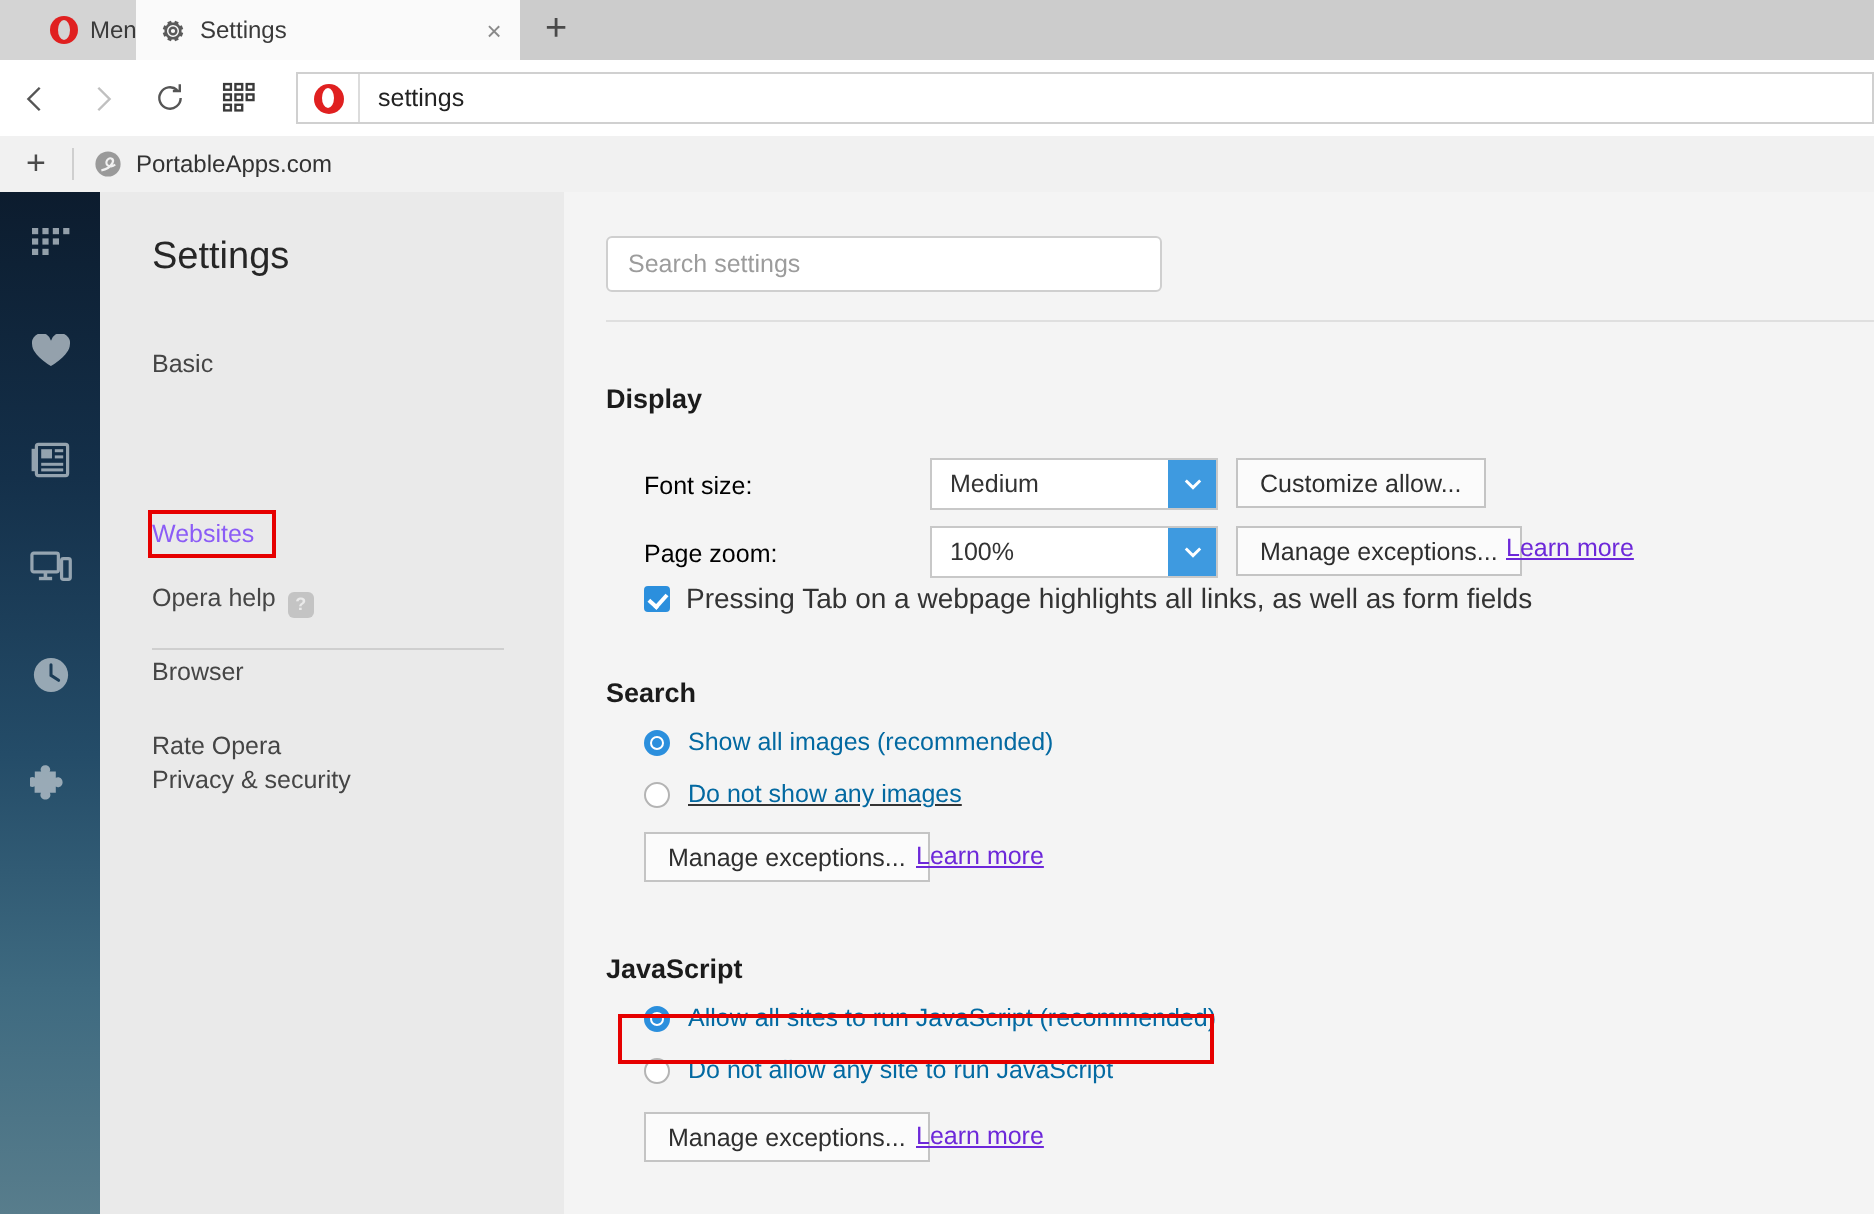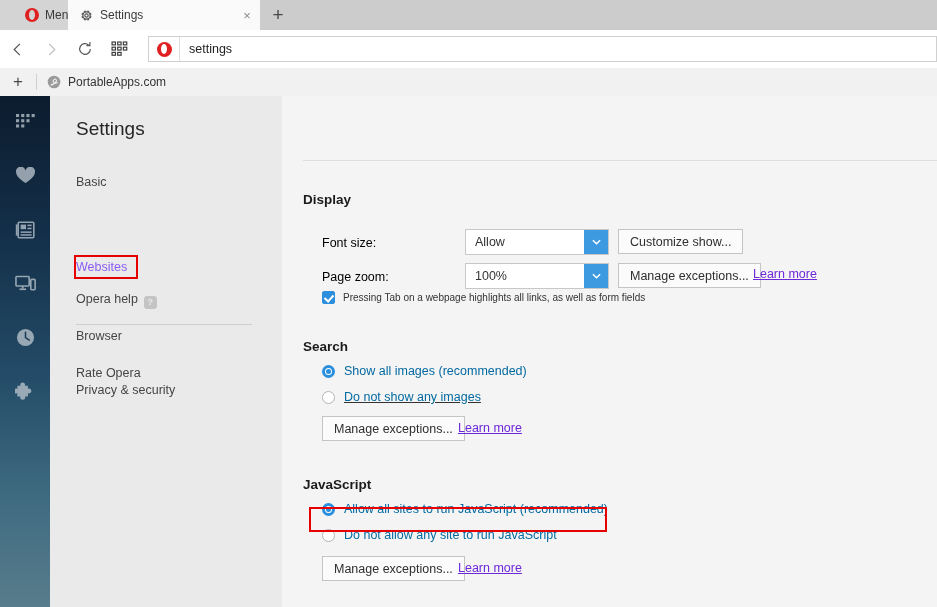--- a/index.html
+++ b/index.html
@@ -187,21 +187,21 @@
   #lnk-js{left:176px;top:465px;}
   .checkrow{position:absolute;left:40px;top:195px;display:flex;align-items:center;gap:8px;}
   .checkbox{
     width:13px;height:13px;background:#2b8fdd;border:1px solid #2b8fdd;
     border-radius:2px;flex:none;position:relative;box-sizing:border-box;
   }
   .checkbox::after{
     content:"";position:absolute;left:3px;top:1px;width:4px;height:7px;
     border:solid #fff;border-width:0 2px 2px 0;transform:rotate(42deg);
   }
-  .checkrow span{font-size:10px;color:#333;}
+  .checkrow span{font-size:14px;color:#333;}
   .radiorow{position:absolute;display:flex;align-items:center;gap:9px;}
   #rr-img1{left:40px;top:268px;}
   #rr-img2{left:40px;top:294px;text-decoration:underline;}
   #rr-js1{left:40px;top:406px;}
   #rr-js2{left:40px;top:432px;}
   .radio{
     width:13px;height:13px;border-radius:50%;flex:none;box-sizing:border-box;
     border:1px solid #b4b4b4;background:#fff;position:relative;
   }
   .radio.on{border:3px solid #2b8fdd;background:#fff;}
@@ -357,33 +357,34 @@
   <div class="nav-link l2">Browser</div>
   <div class="nav-websites">Websites</div>
   <div class="nav-link l3">Privacy &amp; security</div>
   <div class="nav-link" style="top:196px">
     <span>Opera help</span><span class="help-icon">?</span>
   </div>
   <div class="nav-link" style="top:270px">Rate Opera</div>
 </div>
 
 <div class="content">
+  <input class="searchbox" placeholder="Search settings" style="">
   <div class="content-rule"></div>
 
   <div class="section-title" id="t-display">Display</div>
   <div class="row-label" id="lbl-fontsize">Font size:</div>
   <div class="select" id="sel-fontsize">
-    <span class="select-value">Allow</span>
+    <span class="select-value">Medium</span>
     <span class="select-arrow">
       <svg width="9" height="6" viewBox="0 0 10 6">
           <path d="M1 1l4 4 4-4" fill="none" stroke="#fff" stroke-width="1.6"></path>
         </svg>
     </span>
   </div>
-  <div class="btn" id="btn-fonts">Customize show...</div>
+  <div class="btn" id="btn-fonts">Customize allow...</div>
 
   <div class="row-label" id="lbl-pagezoom">Page zoom:</div>
   <div class="select" id="sel-pagezoom">
     <span class="select-value">100%</span>
     <span class="select-arrow">
       <svg width="9" height="6" viewBox="0 0 10 6">
           <path d="M1 1l4 4 4-4" fill="none" stroke="#fff" stroke-width="1.6"></path>
         </svg>
     </span>
   </div>

